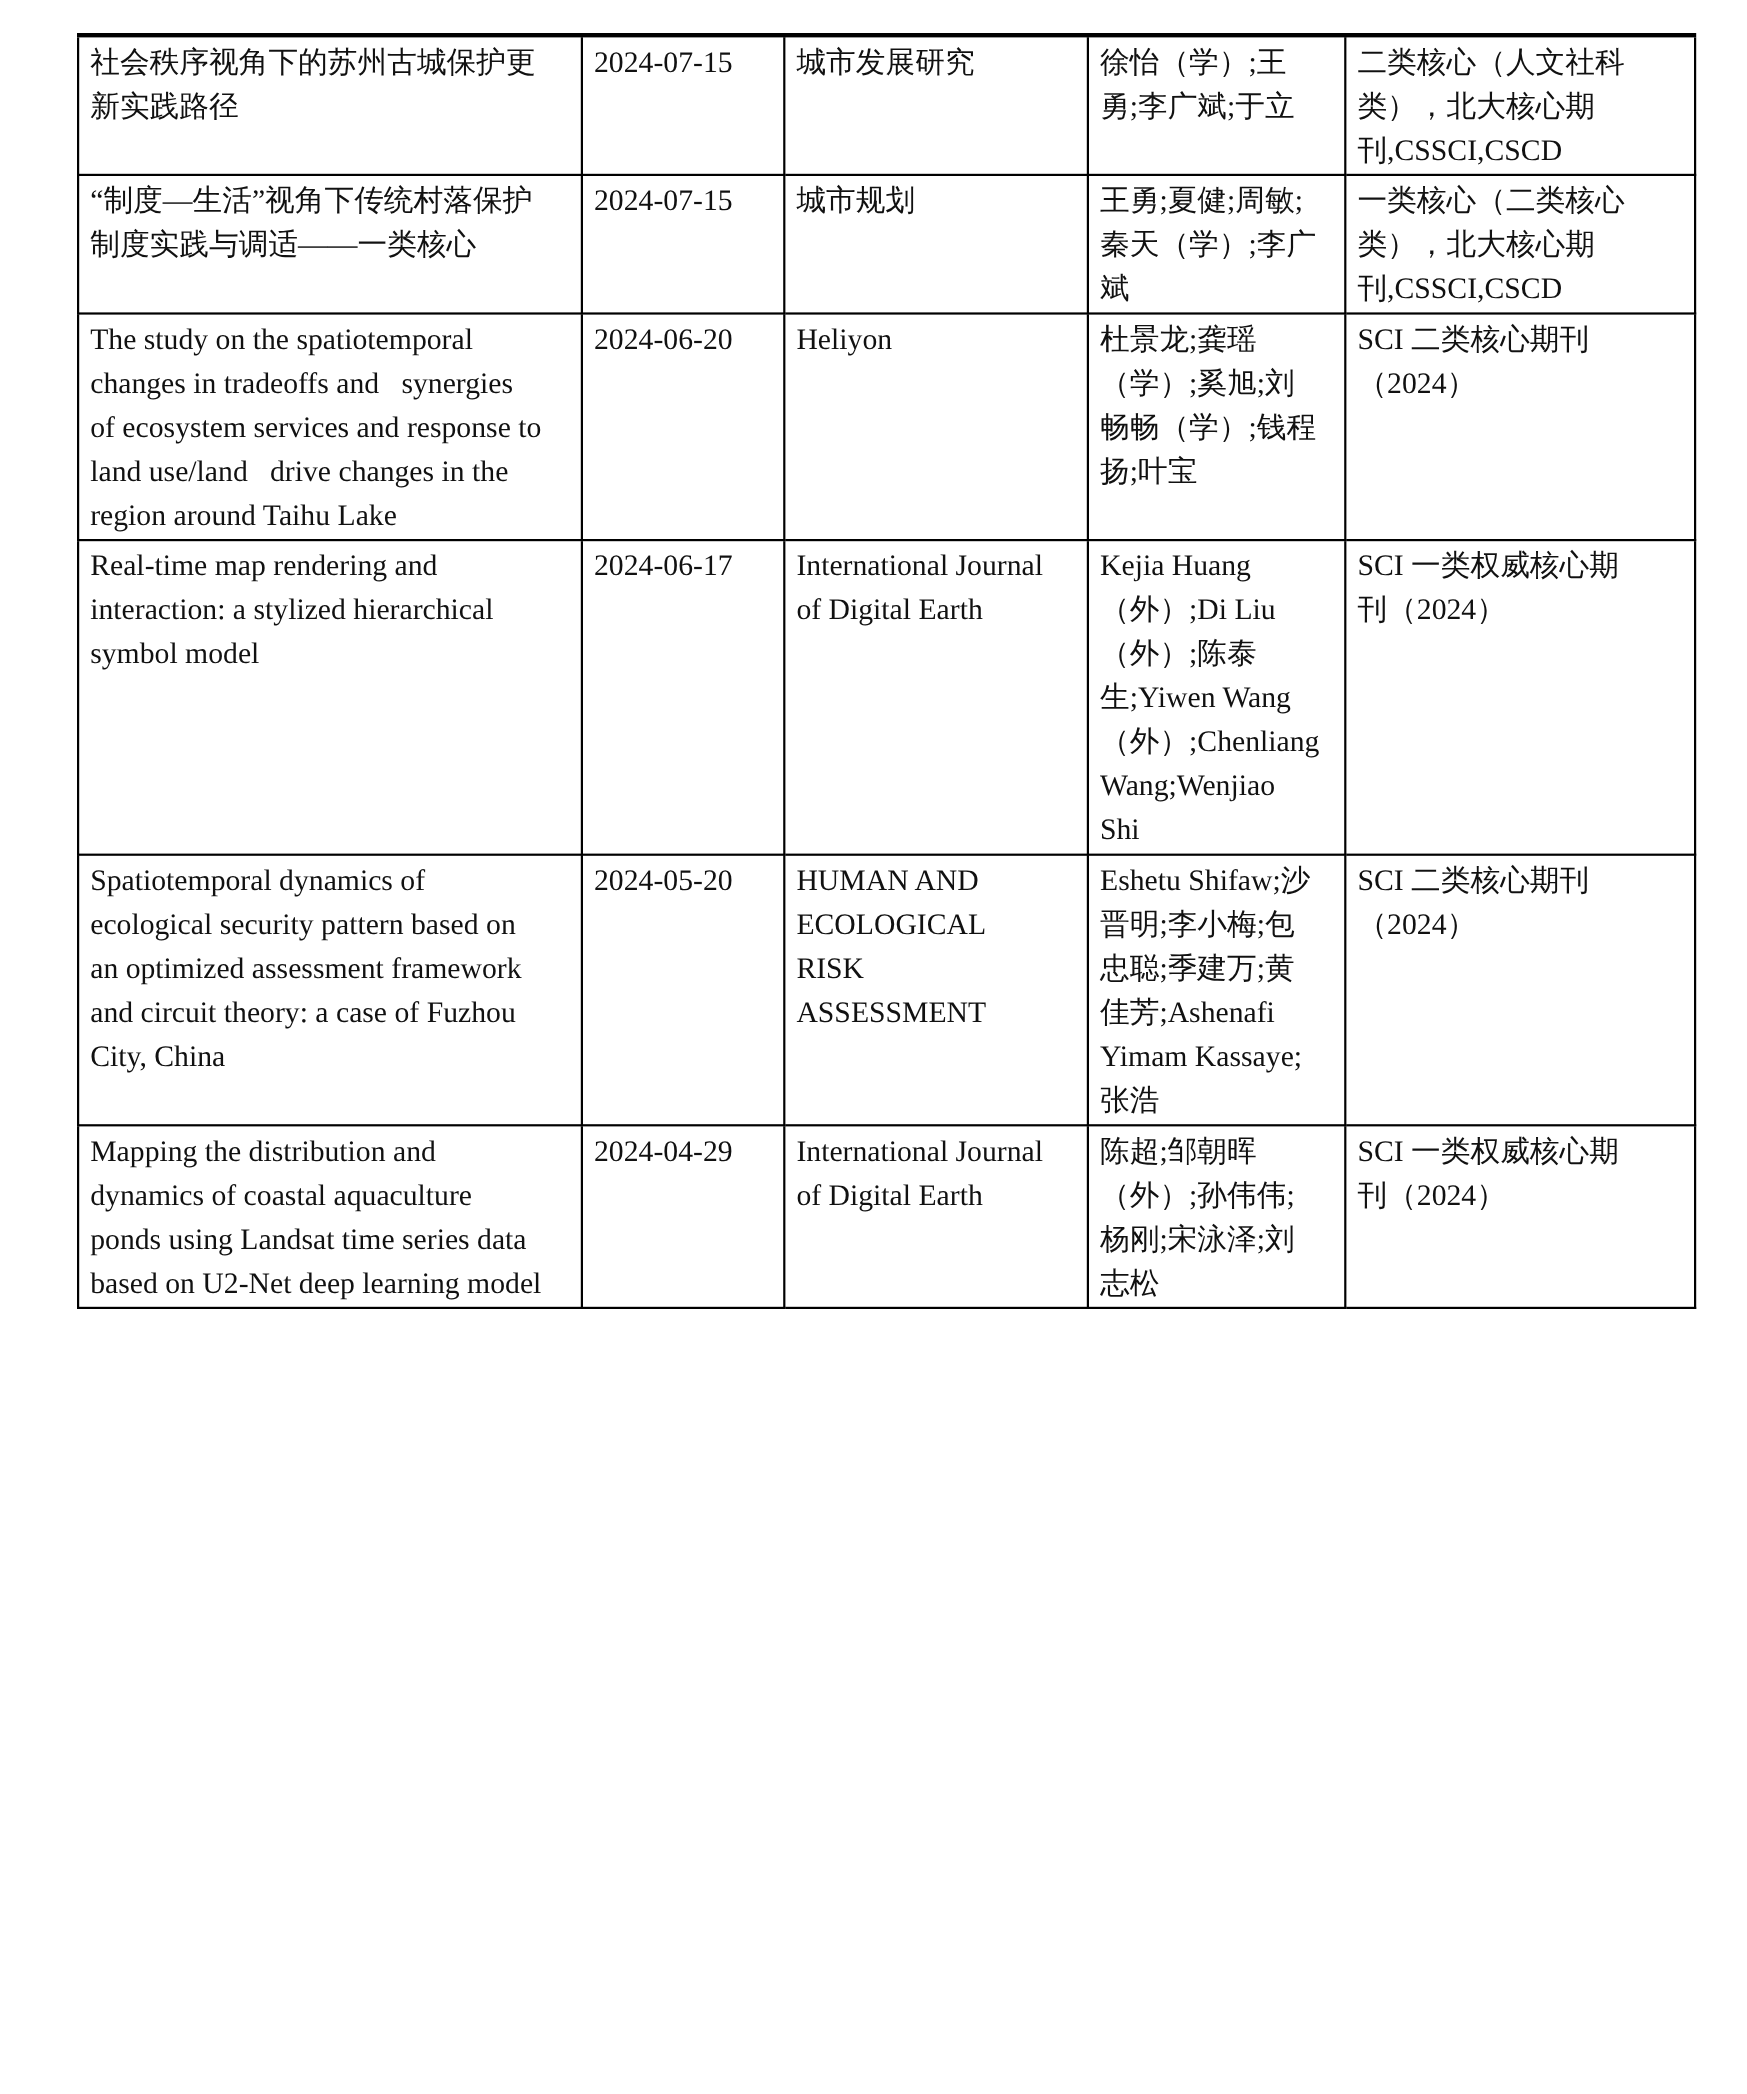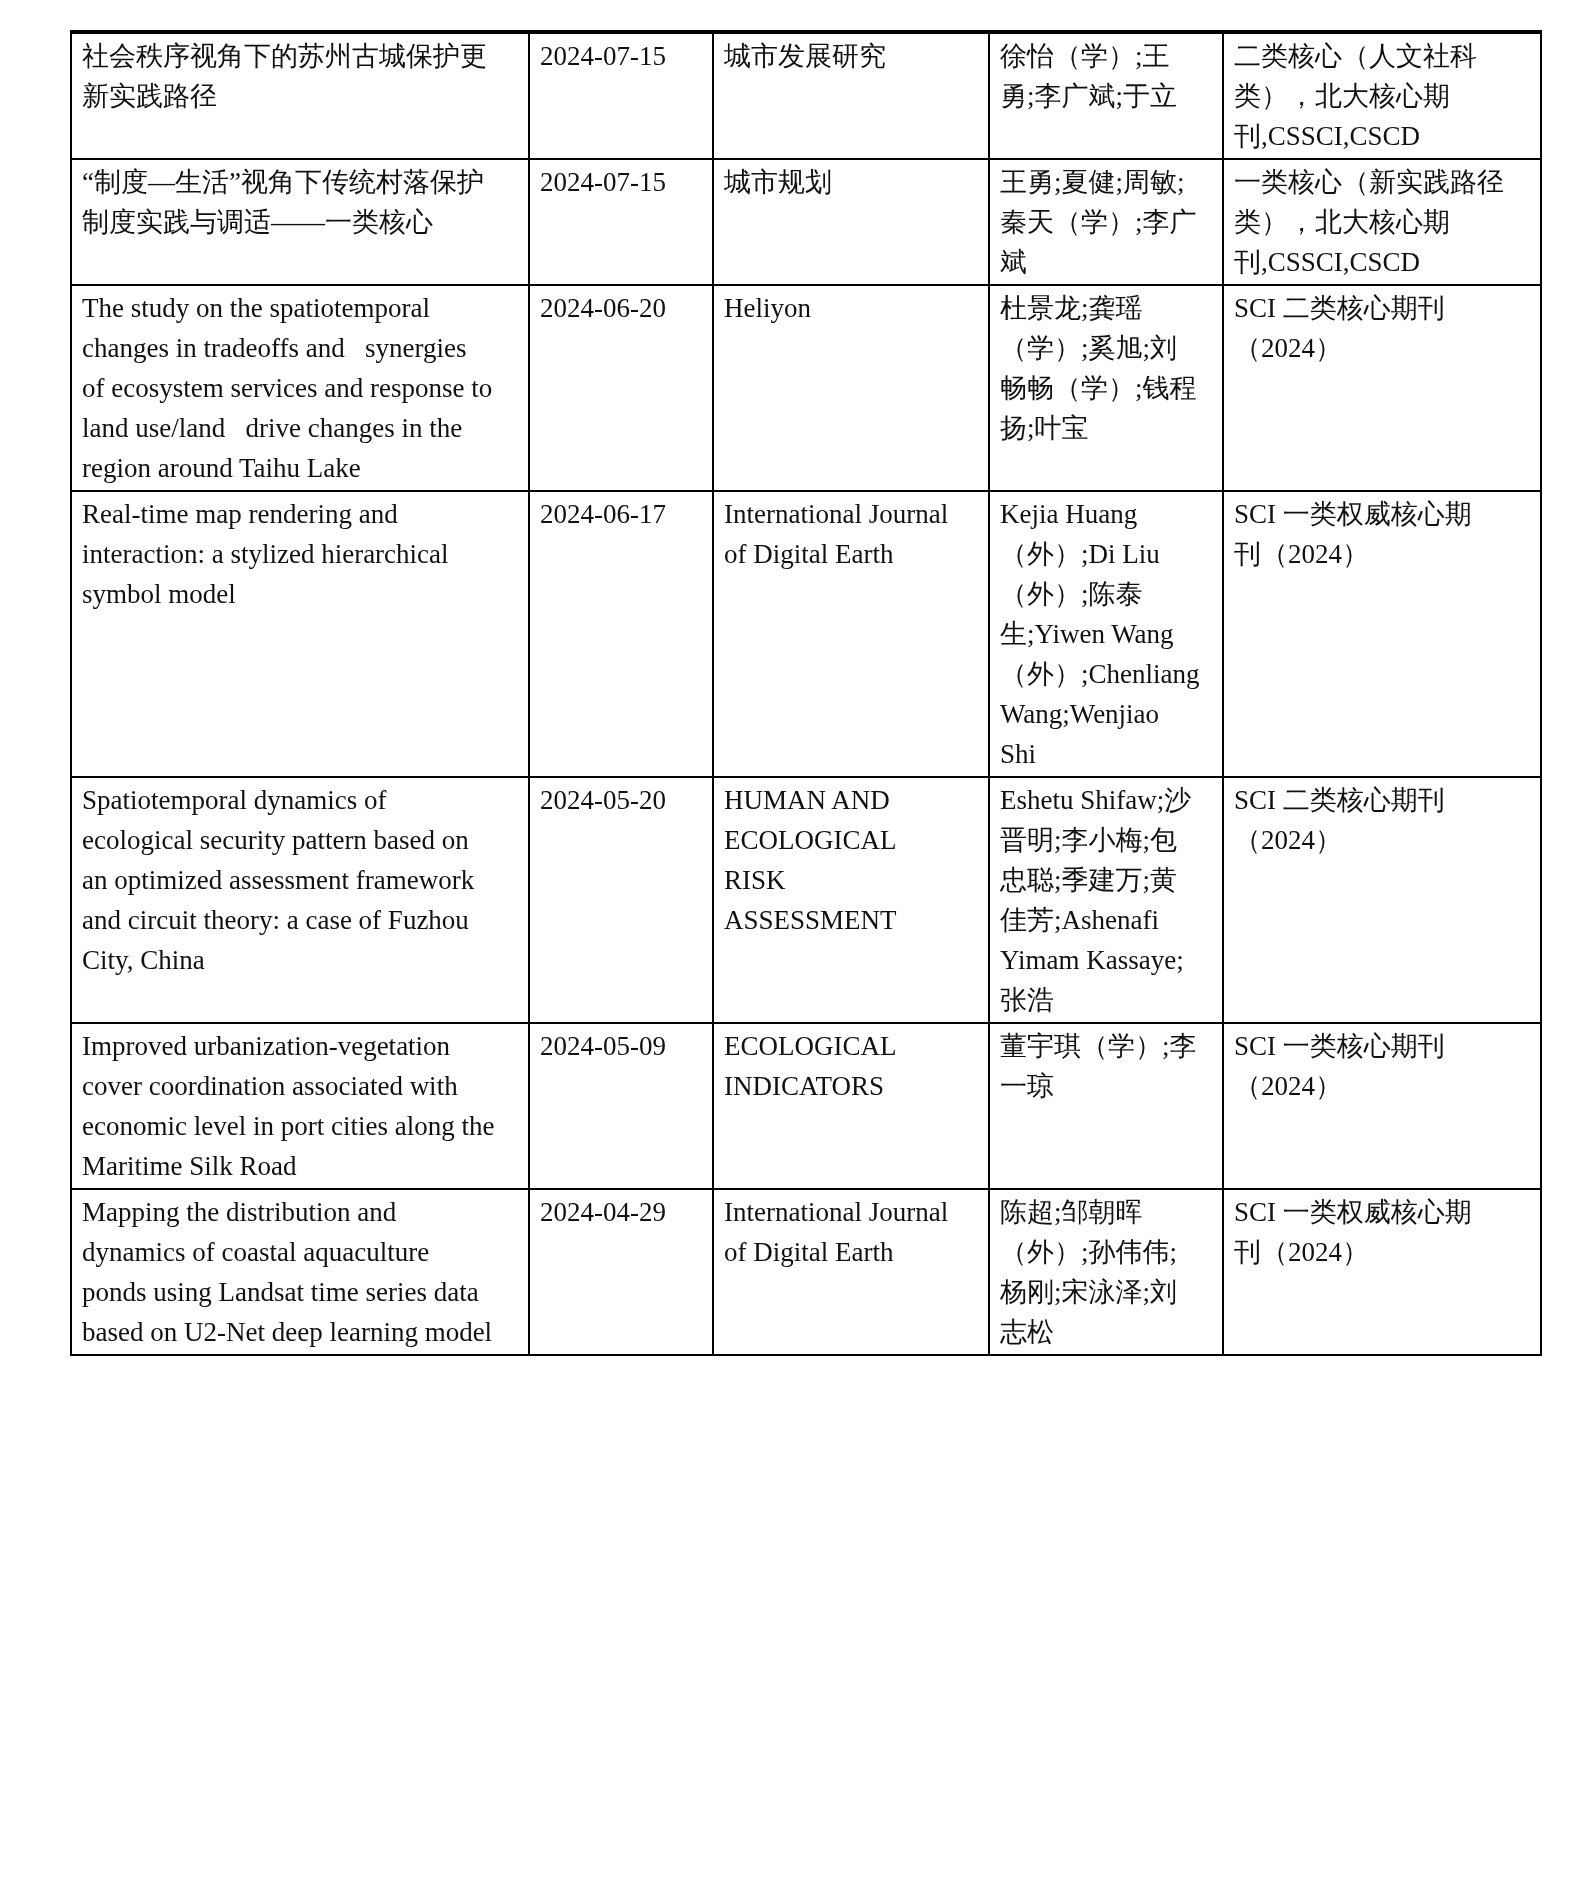--- a/index.html
+++ b/index.html
@@ -64,21 +64,21 @@
 刊,CSSCI,CSCD</td>
     </tr>
     <tr>
       <td>“制度—生活”视角下传统村落保护
 制度实践与调适——一类核心</td>
       <td>2024-07-15</td>
       <td>城市规划</td>
       <td>王勇;夏健;周敏;
 秦天（学）;李广
 斌</td>
-      <td>一类核心（新实践路径
+      <td>一类核心（二类核心
 类），北大核心期
 刊,CSSCI,CSCD</td>
     </tr>
     <tr>
       <td>The study on the spatiotemporal
 changes in tradeoffs and   synergies
 of ecosystem services and response to
 land use/land   drive changes in the
 region around Taihu Lake</td>
       <td>2024-06-20</td>
@@ -121,33 +121,20 @@
       <td>Eshetu Shifaw;沙
 晋明;李小梅;包
 忠聪;季建万;黄
 佳芳;Ashenafi
 Yimam Kassaye;
 张浩</td>
       <td>SCI 二类核心期刊
 （2024）</td>
     </tr>
     <tr>
-      <td>Improved urbanization-vegetation
-cover coordination associated with
-economic level in port cities along the
-Maritime Silk Road</td>
-      <td>2024-05-09</td>
-      <td>ECOLOGICAL
-INDICATORS</td>
-      <td>董宇琪（学）;李
-一琼</td>
-      <td>SCI 一类核心期刊
-（2024）</td>
-    </tr>
-    <tr>
       <td>Mapping the distribution and
 dynamics of coastal aquaculture
 ponds using Landsat time series data
 based on U2-Net deep learning model</td>
       <td>2024-04-29</td>
       <td>International Journal
 of Digital Earth</td>
       <td>陈超;邹朝晖
 （外）;孙伟伟;
 杨刚;宋泳泽;刘

